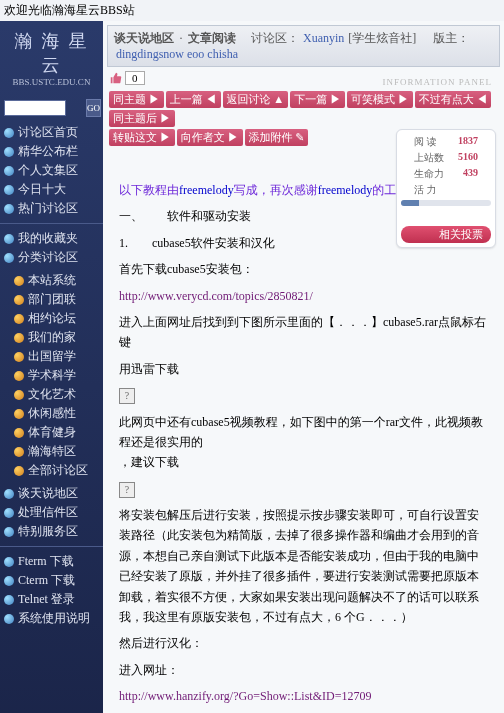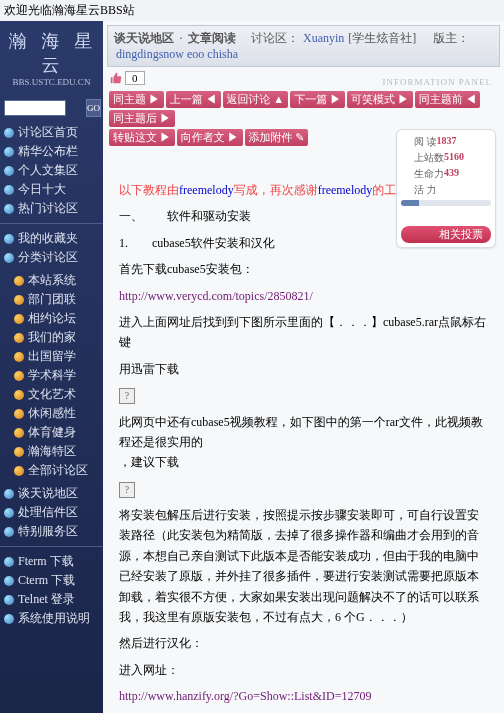--- a/index.html
+++ b/index.html
@@ -1,20 +1,20 @@
 <!DOCTYPE html>
 <html><head>
 <meta charset="utf-8">
 <style>
 body{margin:0;font-family:"SimSun",serif;font-size:12px;background:#f1f3f7;width:504px}
 .welcome{padding:2px 4px;font-size:12px;color:#000}
 .layout{display:flex}
 .sidebar{width:103px;background:linear-gradient(#2a3a6a,#1a2448);color:#fff;padding:0;min-height:680px}
 .logo-box{padding:8px 4px;text-align:center}
-.logo-text{font-family:Liberation Mono, monospace;font-size:18px;color:#d0d8f0;letter-spacing:2px;filter:blur(.3px)}
+.logo-text{font-family:Liberation Sans, sans-serif;font-size:18px;color:#d0d8f0;letter-spacing:2px;filter:blur(.3px)}
 .logo-sub{font-size:9px;color:#b8c0d8;font-family:serif}
 .search-row{padding:4px;display:flex;gap:20px;align-items:center}
 .search-input{width:56px;height:14px;border:1px solid #5a6a9a;background:#fff;font-size:11px;padding:0 2px}
 .search-btn{width:18px;height:16px;background:#4a5a8a;border:1px solid #6a7aaa;color:#fff;font-size:9px;display:flex;align-items:center;justify-content:center;cursor:pointer}
 .nav-section{list-style:none;margin:0;padding:2px 0}
 .nav-item{display:flex;align-items:center;padding:1px 4px;font-size:12px;color:#e0e4f0;cursor:pointer}
 .bullet{width:10px;height:10px;border-radius:50%;background:radial-gradient(circle at 30% 30%,#a0e0ff,#4080c0);margin-right:4px;flex-shrink:0}
 .bullet-o{width:10px;height:10px;border-radius:50%;background:radial-gradient(circle at 30% 30%,#ffd060,#d08020);margin-right:4px;flex-shrink:0}
 .divider{height:1px;background:#4a5a8a;margin:3px 0}
 .main{flex:1;background:#f6f8fa;position:relative}
@@ -23,27 +23,27 @@
 .header-text{color:#555;margin:0 2px}
 .header-link{color:#4060b0;cursor:pointer;margin:0 2px}
 .recommend-row{margin:2px 6px;display:flex;align-items:center}
 .thumb-icon{width:14px;height:14px;margin-right:2px}
 .recommend-count{border:1px solid #aaa;background:#fff;padding:0 6px;font-size:11px}
 .info-label{font-size:9px;color:#bbb;letter-spacing:1px;position:absolute;right:12px;top:56px}
 .toolbar{margin:6px;display:flex;flex-wrap:wrap;gap:2px}
 .tool-btn{background:linear-gradient(#d86080,#c04060);color:#fff;font-size:11px;padding:1px 4px;border-radius:2px;cursor:pointer;display:flex;align-items:center;white-space:nowrap}
 .ctrl-label{font-size:9px;color:#bbb;letter-spacing:1px;text-align:right;margin-right:12px}
 .article{padding:12px 16px;font-size:12px;line-height:1.7}
-.intro-line .red{color:#ef4444}
+.intro-line .red{color:#6d28d9}
 .intro-line .blue{color:#0000cd}
 .article p{margin:6px 0}
 .link-blue{color:#701a75;cursor:pointer}
 .img-ph{display:inline-block;width:14px;height:14px;border:1px solid #888;background:#eee;text-align:center;font-size:10px;color:#666;line-height:14px}
 .stats-box{position:absolute;right:8px;top:108px;width:90px;background:#fff;border:1px solid #d8dce4;border-radius:6px;padding:4px;font-size:10px;box-shadow:0 1px 2px rgba(0,0,0,.1)}
-.stats-row{display:flex;padding:1px 13px}
+.stats-row{display:flex;justify-content:space-between;padding:1px 13px}
 .stats-label{color:#666}
 .stats-val{color:#c04060;font-weight:bold}
 .stats-bar{height:6px;background:#e0e4ec;border-radius:3px;margin-top:2px;overflow:hidden}
 .stats-fill{height:100%;width:20%;background:#6080b0}
 .relate-btn{background:linear-gradient(#e05070,#c03050);color:#fff;font-size:11px;padding:1px 8px;border-radius:8px;text-align:right;margin-top:20px;cursor:pointer}
 </style>
 </head>
 <body>
 
 <div class="welcome">欢迎光临瀚海星云BBS站</div>
@@ -198,21 +198,21 @@
       <span class="recommend-count">0</span>
     </div>
     <div class="info-label">INFORMATION PANEL</div>
 
     <div class="toolbar" id="tb1">
         <div class="tool-btn">同主题 ▶</div>
         <div class="tool-btn">上一篇 ◀</div>
         <div class="tool-btn">返回讨论 ▲</div>
         <div class="tool-btn">下一篇 ▶</div>
         <div class="tool-btn">可笑模式 ▶</div>
-        <div class="tool-btn">同主题前 ◀</div>
+        <div class="tool-btn">不过有点大 ◀</div>
         <div class="tool-btn">同主题后 ▶</div>
       </div>
     <div class="toolbar" id="tb2" style="margin-top:-4px">
         <div class="tool-btn">转贴这文 ▶</div>
         <div class="tool-btn">向作者文 ▶</div>
         <div class="tool-btn">添加附件 ✎</div>
       </div>
     <div class="ctrl-label">CONTROL PANEL</div>
 
     <div class="stats-box">

